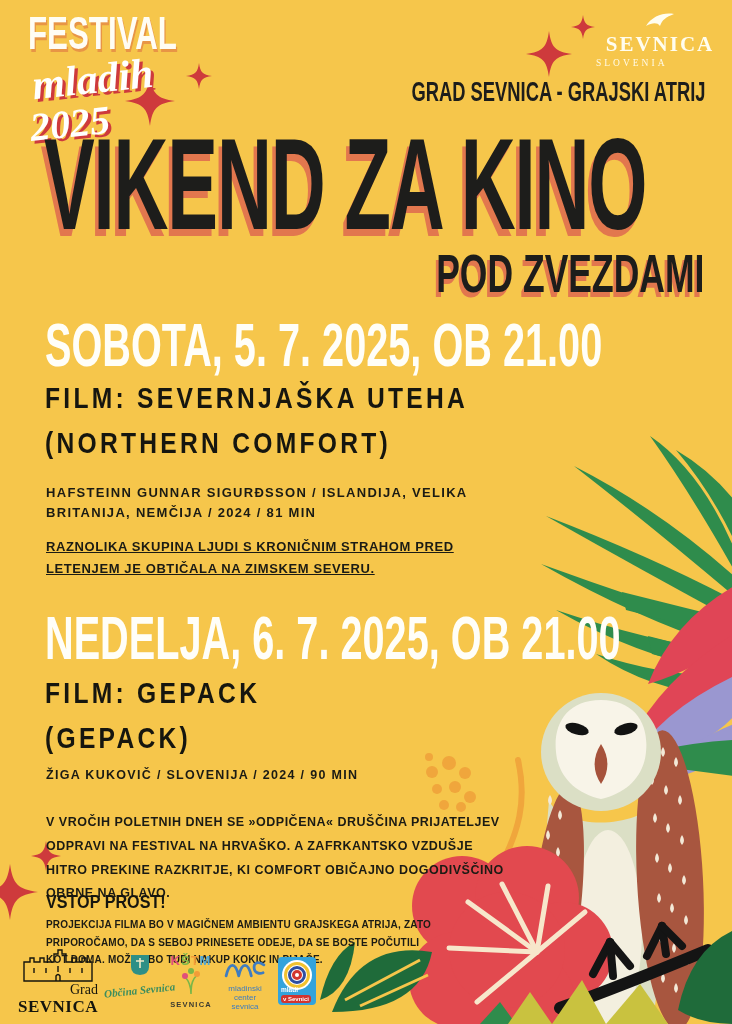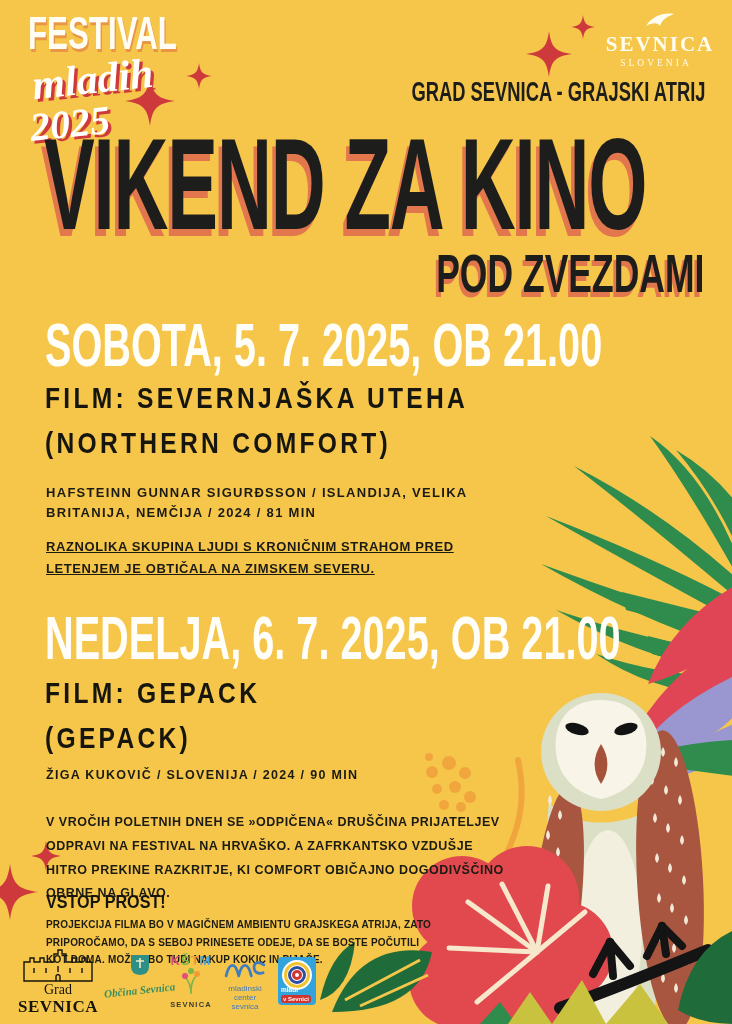--- a/index.html
+++ b/index.html
@@ -16,21 +16,21 @@
   .f1{font-weight:800;font-size:46px;line-height:1;transform:scaleX(.68);transform-origin:left top;
       text-shadow:2px 3px 0 rgba(206,58,60,.35);letter-spacing:0;}
   .f2,.f3{font-family:"Liberation Serif",serif;font-style:italic;font-weight:700;color:#fff;
       text-shadow:3px 3px 0 #CE3A3C;display:inline-block;transform:rotate(-6deg);line-height:1;}
   .f2{font-size:42px;margin:2px 0 0 4px;}
   .f3{font-size:40px;margin:4px 0 0 2px;}
 
   
   .sevlogo{right:8px;top:12px;width:128px;text-align:center;color:#FFFDEF;}
   .sev-name{font-family:"Liberation Serif",serif;font-weight:700;font-size:21px;letter-spacing:2px;}
-  .sev-country{font-family:"Liberation Serif",serif;font-size:9.5px;letter-spacing:3px;text-align:center;padding-right:8px;margin-top:1px;opacity:.95;}
+  .sev-country{font-family:"Liberation Serif",serif;font-size:9.5px;letter-spacing:3px;text-align:left;padding-right:8px;margin-top:1px;opacity:.95;}
 
   .venue{right:26px;top:77px;font-weight:800;font-size:27px;color:#1D1D1B;white-space:nowrap;
          transform:scaleX(.68);transform-origin:right top;}
 
   .title{left:44px;top:120px;font-weight:800;font-size:129px;line-height:1;color:#1D1D1B;white-space:nowrap;
          transform:scaleX(.59);transform-origin:left top;letter-spacing:-2px;text-shadow:-6px 7px 0 #E2774E;}
   .subtitle{right:28px;top:243px;font-weight:800;font-size:53px;color:#1D1D1B;white-space:nowrap;
          transform:scaleX(.67);transform-origin:right top;text-shadow:-4px 5px 0 #E2774E;}
 
   .day{left:45px;font-weight:800;font-size:62px;line-height:1;color:#FFFEF8;white-space:nowrap;
@@ -49,21 +49,21 @@
   .syn1{top:536px;width:470px;font-size:13px;letter-spacing:.6px;line-height:1.7;text-decoration:underline;}
   .syn2{top:811px;width:472px;font-size:12.5px;letter-spacing:.5px;line-height:1.9;}
 
   .vstop{left:46px;top:891px;font-weight:800;font-size:19px;color:#16160f;
          transform:scaleX(.85);transform-origin:left top;white-space:nowrap;}
   .note{left:46px;top:916px;width:392px;font-weight:700;font-size:10px;letter-spacing:.2px;line-height:1.75;color:#1b1b14;}
 
   
   .sponsor{position:absolute;z-index:2;text-align:center;}
   .grad{left:18px;top:948px;width:80px;color:#15150d;font-family:"Liberation Serif",serif;}
-  .grad-l1{font-size:14px;line-height:.9;margin-top:-2px;}
+  .grad-l1{font-size:14px;line-height:.9;margin-top:-2px;text-align:right;}
   .grad-l2{font-size:17px;font-weight:700;letter-spacing:.5px;}
   .obcina{left:103px;top:954px;width:74px;}
   .obcina-script{font-family:"Liberation Serif",serif;font-style:italic;font-weight:700;font-size:11px;
       color:#3E8E5E;transform:rotate(-6deg);display:inline-block;margin-top:2px;white-space:nowrap;}
   .kstm{left:168px;top:954px;width:46px;}
   .kstm-letters{font-weight:800;font-size:13px;letter-spacing:1px;line-height:1;}
   .kstm .k{color:#E0507A;} .kstm .s{color:#7AB648;} .kstm .t{color:#F29C38;} .kstm .m{color:#4FA8D8;}
   .kstm-label{font-weight:700;font-size:7.5px;letter-spacing:1.2px;color:#3a3a30;margin-top:1px;}
   .mc{left:218px;top:956px;width:54px;color:#3E7CC1;}
   .mc-label{font-size:8px;line-height:1.15;font-weight:400;text-transform:lowercase;}

